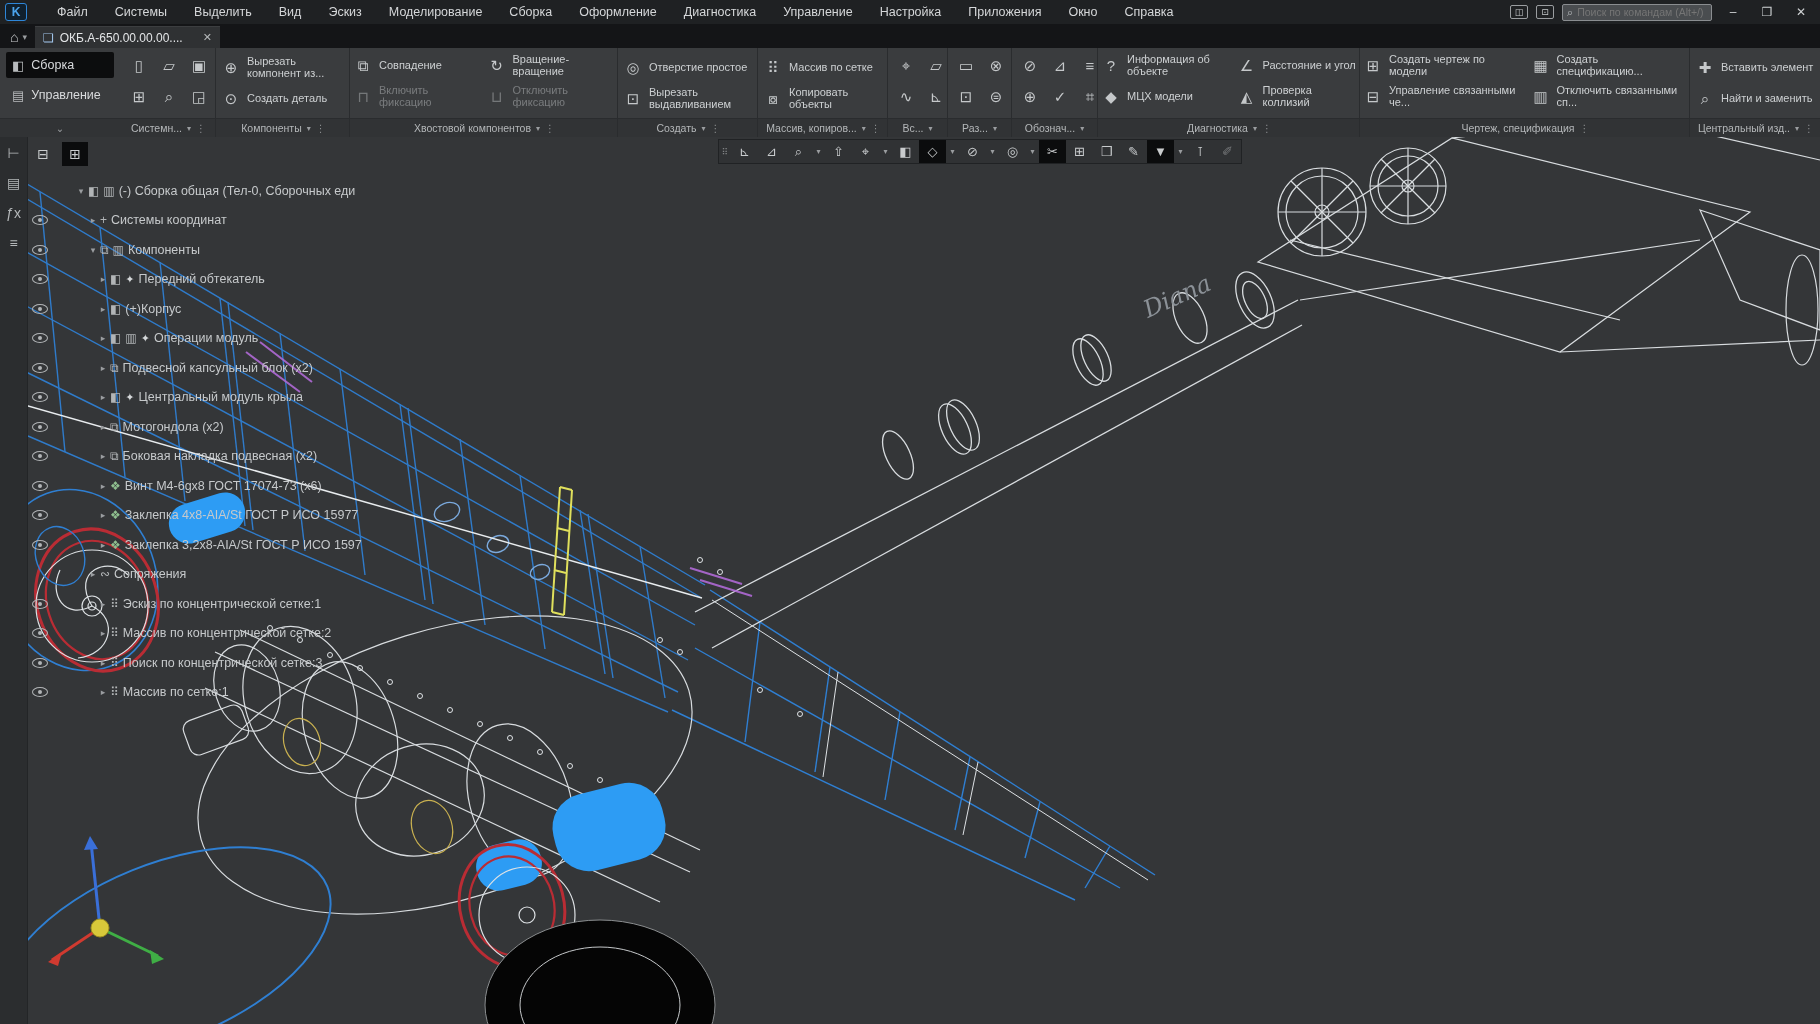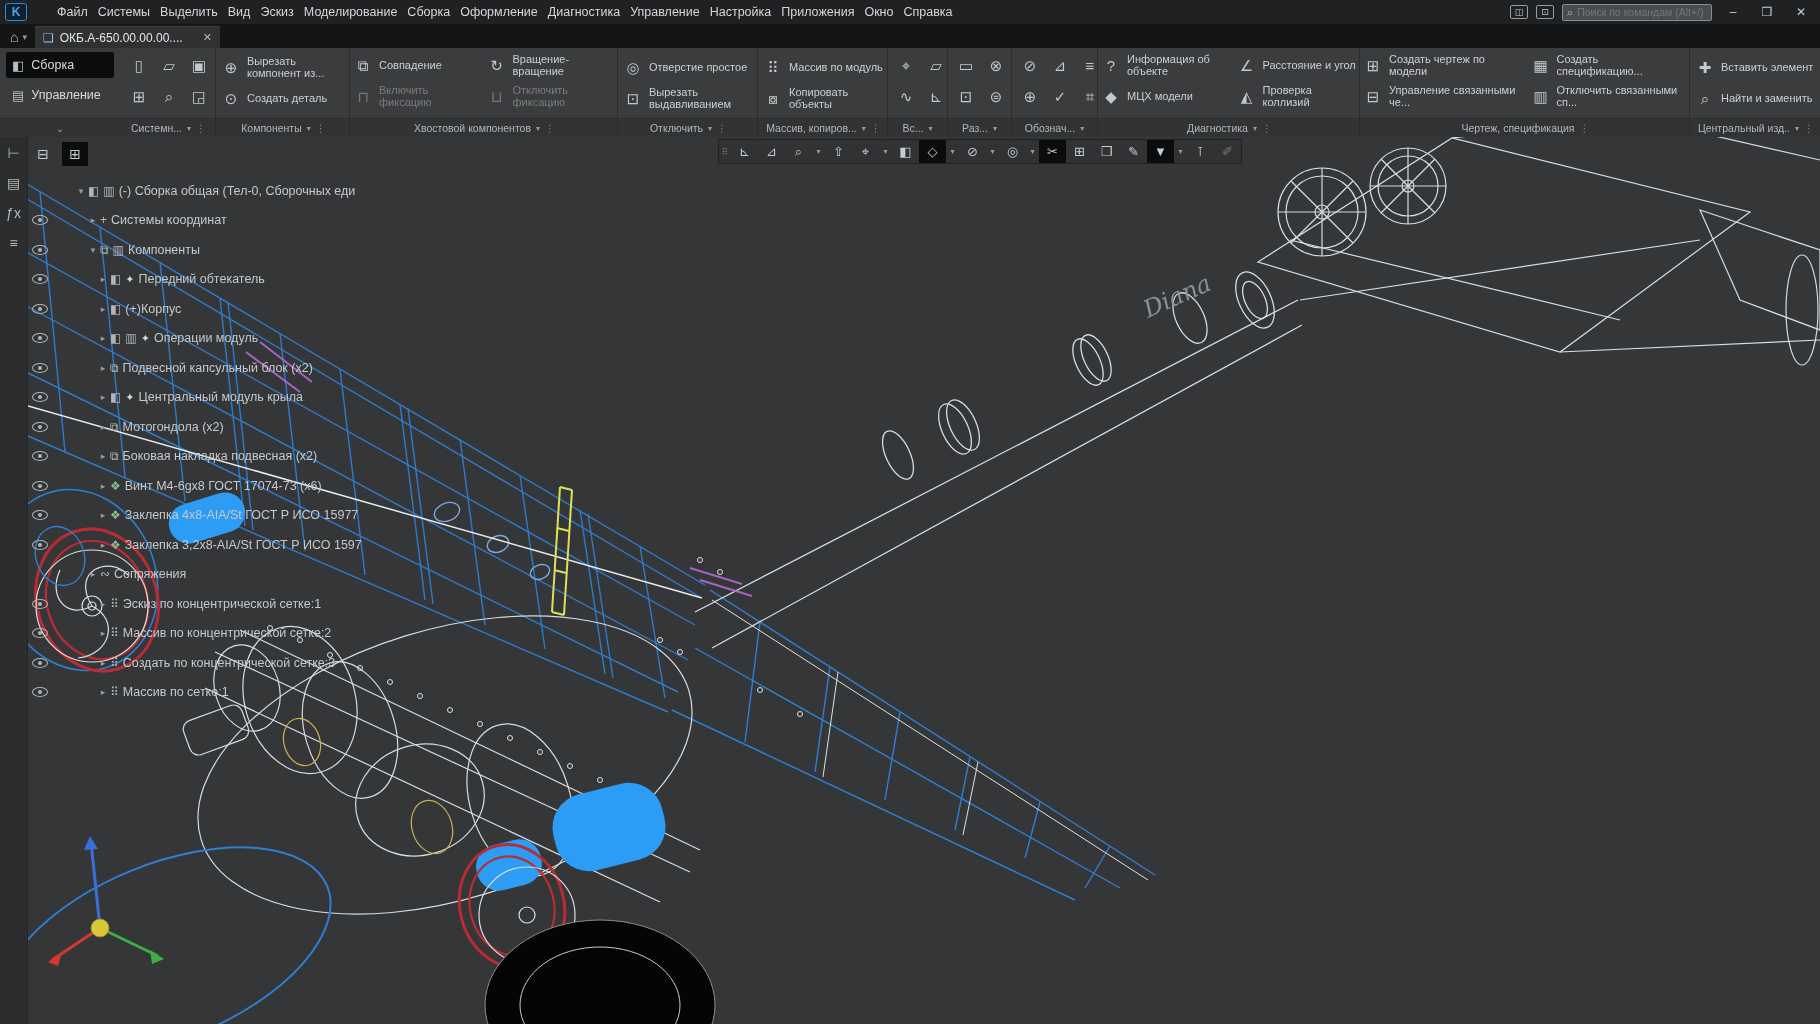--- a/index.html
+++ b/index.html
@@ -5,21 +5,21 @@
   * { margin:0; padding:0; box-sizing:border-box; }
   html,body { width:1820px; height:1024px; overflow:hidden; background:#343638;
     font-family:"Liberation Sans","DejaVu Sans",sans-serif; }
 
   
   .titlebar { position:absolute; left:0; top:0; width:1820px; height:24px; background:#1f2123;
     display:flex; align-items:center; color:#d5d7d9; font-size:12.5px; z-index:50; }
   .logo { width:22px; height:18px; margin-left:5px; border:1px solid #2e86d8; border-radius:3px;
     color:#4aa3ec; font-weight:bold; font-size:12px; display:flex; align-items:center; justify-content:center;
     background:#10202e; }
-  .menus { display:flex; gap:10px; margin-left:30px; white-space:nowrap; }
+  .menus { display:flex; gap:27px; margin-left:30px; white-space:nowrap; }
   .menu-item { cursor:default; }
   .tb-right { margin-left:auto; display:flex; align-items:center; gap:8px; margin-right:6px; }
   .tb-ico { width:18px; height:14px; border:1px solid #9a9da0; border-radius:2px; font-size:9px;
     color:#c5c8ca; display:flex; align-items:center; justify-content:center; }
   .searchbox { width:150px; height:17px; background:#4a4d50; border:1px solid #8a8d90; border-radius:2px;
     display:flex; align-items:center; padding:0 4px; gap:4px; }
   .searchbox input { flex:1; background:transparent; border:none; outline:none; color:#c2c5c7; font-size:10.5px;
     font-family:"Liberation Sans",sans-serif; }
   .searchbox .mag { color:#b5b8ba; font-size:11px; }
   .winbtn { width:26px; text-align:center; color:#cfd2d4; font-size:12px; }
@@ -414,31 +414,31 @@
       <div class="rbtn">
         <span class="ricn">◎</span>
         <span>Отверстие простое</span>
         </div>
       <div class="rbtn">
         <span class="ricn">⊡</span>
         <span>Вырезать выдавливанием</span>
         </div>
     </div>
     <div class="rlabel">
-        <span class="glbl">Отключить</span>
+        <span class="glbl">Создать</span>
       <span class="garr">▾</span>
       <span class="ggrip">⋮</span>
       </div>
   </div>
 
   <div class="rgroup" style="left:758px;width:130px;">
     <div class="rbody">
       <div class="rbtn">
         <span class="ricn">⠿</span>
-        <span>Массив по модуль</span>
+        <span>Массив по сетке</span>
         </div>
       <div class="rbtn">
         <span class="ricn">⧇</span>
         <span>Копировать объекты</span>
         </div>
     </div>
     <div class="rlabel">
         <span class="glbl">Массив, копиров...</span>
       <span class="garr">▾</span>
       <span class="ggrip">⋮</span>
@@ -787,21 +787,21 @@
   </div>
   <div class="trow">
     <span class="eyecol">
         <span class="eye">
           <i></i>
         </span>
       </span>
       <span class="ind" style="width:44px"></span>
     <span class="arr">▸</span>
     <span class="ticn">⠿</span>
-    <span class="tlbl">Создать по концентрической сетке:3</span>
+    <span class="tlbl">Поиск по концентрической сетке:3</span>
   </div>
   <div class="trow">
     <span class="eyecol">
         <span class="eye">
           <i></i>
         </span>
       </span>
       <span class="ind" style="width:44px"></span>
     <span class="arr">▸</span>
     <span class="ticn">⠿</span>

